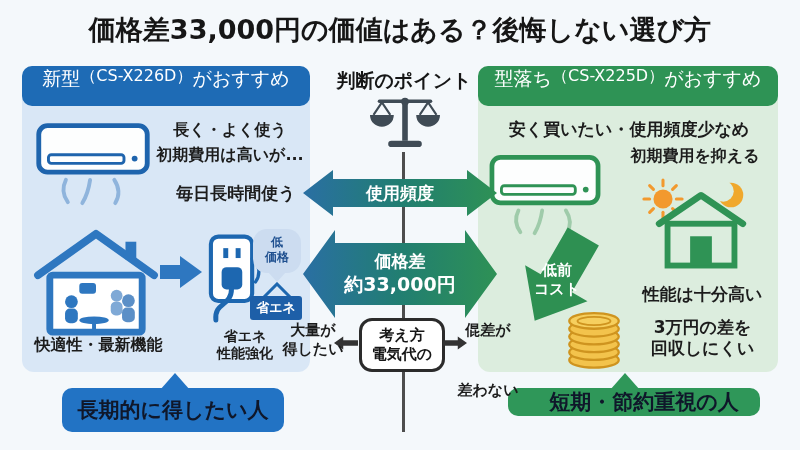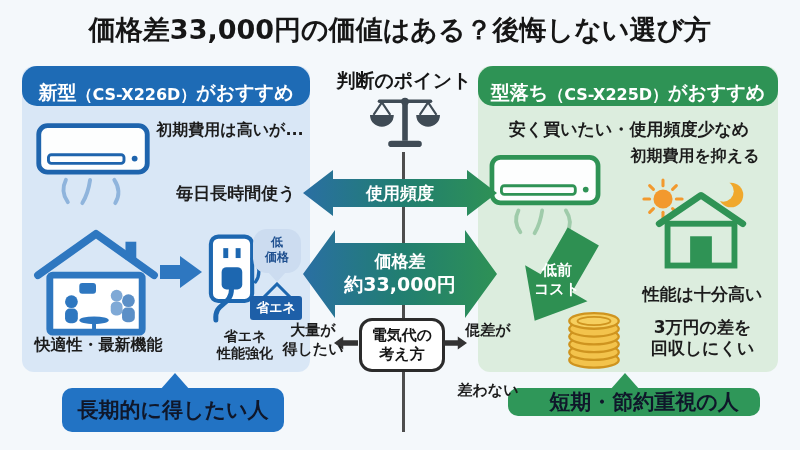--- a/index.html
+++ b/index.html
@@ -3,22 +3,22 @@
 <meta charset="utf-8">
 <style>
   html,body{margin:0;padding:0;}
   body{width:800px;height:450px;position:relative;background:#f4f8fb;
        font-family:"DejaVu Sans","Liberation Sans",sans-serif;overflow:hidden;}
   .abs{position:absolute;}
   .bold{font-weight:bold;}
   .center{text-align:center;}
   svg{display:block;}
   .panel{border-radius:12px;}
-  .panel-header{border-radius:15px;display:flex;align-items:flex-end;justify-content:center;
-                color:#fff;font-weight:bold;z-index:3;}
+  .panel-header{border-radius:10px;display:flex;align-items:flex-start;justify-content:center;
+                color:#fff;font-weight:normal;z-index:3;}
   .callout{border-radius:10px;display:flex;align-items:center;justify-content:center;
            color:#0f172a;font-weight:bold;font-size:21px;z-index:4;}
   .tri-up{width:0;height:0;border-left:15px solid transparent;border-right:15px solid transparent;}
   .arrow-text{display:flex;flex-direction:column;align-items:center;justify-content:center;
               color:#fff;font-weight:bold;z-index:5;}
   .note{font-weight:bold;color:#1c1c1c;}
 </style>
 </head>
 <body>
 
@@ -77,22 +77,22 @@
   <polygon points="0,44 32,0 32,13 162,13 162,0 194,44 162,88 162,75 32,75 32,88" fill="url(#grad2)"></polygon>
 </svg>
 <div class="abs arrow-text" style="left:303px;top:241px;width:194px;height:64px;line-height:23px;">
   <span style="font-size:17px;">価格差</span>
   <span style="font-size:19px;">約33,000円</span>
 </div>
 
 <div class="abs center" style="left:359px;top:318px;width:80px;height:48px;background:#fff;border:3px solid #2b2b2b;
             border-radius:13px;z-index:5;display:flex;flex-direction:column;justify-content:center;
             font-size:15px;font-weight:bold;color:#161616;line-height:19px;">
+  <span>考え方</span>
   <span>電気代の</span>
-  <span>考え方</span>
 </div>
 <svg class="abs" style="left:334px;top:336px;z-index:5;" width="24" height="14" viewBox="0 0 26 14">
   <polygon points="26,4 10,4 10,0 0,7 10,14 10,10 26,10" fill="#333"></polygon>
 </svg>
 <svg class="abs" style="left:443px;top:336px;z-index:5;" width="24" height="14" viewBox="0 0 26 14">
   <polygon points="0,4 16,4 16,0 26,7 16,14 16,10 0,10" fill="#333"></polygon>
 </svg>
 <div class="abs note center" style="left:282px;top:321px;width:62px;font-size:15px;line-height:19px;z-index:5;">
   <span style="display:block;">大量が</span>
   <span style="display:block;">得したい</span>
@@ -106,20 +106,21 @@
   <rect x="4" y="12" width="112" height="48" rx="9" fill="#fdfefe" stroke="#1e64ad" stroke-width="5"></rect>
   <rect x="14" y="42" width="78" height="9" rx="3" fill="none" stroke="#1e64ad" stroke-width="3"></rect>
   <circle cx="103" cy="46" r="3" fill="#1e64ad"></circle>
   <g stroke="#8fb4dc" stroke-width="4" fill="none" stroke-linecap="round">
     <path d="M32,68 Q26,80 34,91"></path>
       <path d="M57,68 Q55,82 49,92"></path>
       <path d="M82,68 Q90,80 83,92"></path>
   </g>
 </svg>
 <div class="abs note center" style="left:145px;top:117px;width:170px;font-size:16px;line-height:25px;z-index:2;">
+  <span style="display:block;">長く・よく使う</span>
   <span style="display:block;">初期費用は高いが...</span>
 </div>
 <div class="abs note center" style="left:170px;top:182px;width:132px;font-size:17px;z-index:2;">毎日長時間使う</div>
 
 <svg class="abs" style="left:32px;top:226px;z-index:2;" width="128" height="113" viewBox="0 0 130 115">
   <rect x="95" y="16" width="11" height="18" fill="#2e77c0"></rect>
   <path d="M6,50 L65,8 L124,50" stroke="#2e77c0" stroke-width="8" fill="none" stroke-linejoin="round" stroke-linecap="round"></path>
   <rect x="18" y="50" width="94" height="58" rx="3" fill="#ffffff" stroke="#2e77c0" stroke-width="7"></rect>
   <rect x="48" y="58" width="17" height="11" rx="3" fill="#2e77c0"></rect>
   <circle cx="40" cy="77" r="6.5" fill="#2e77c0"></circle>

